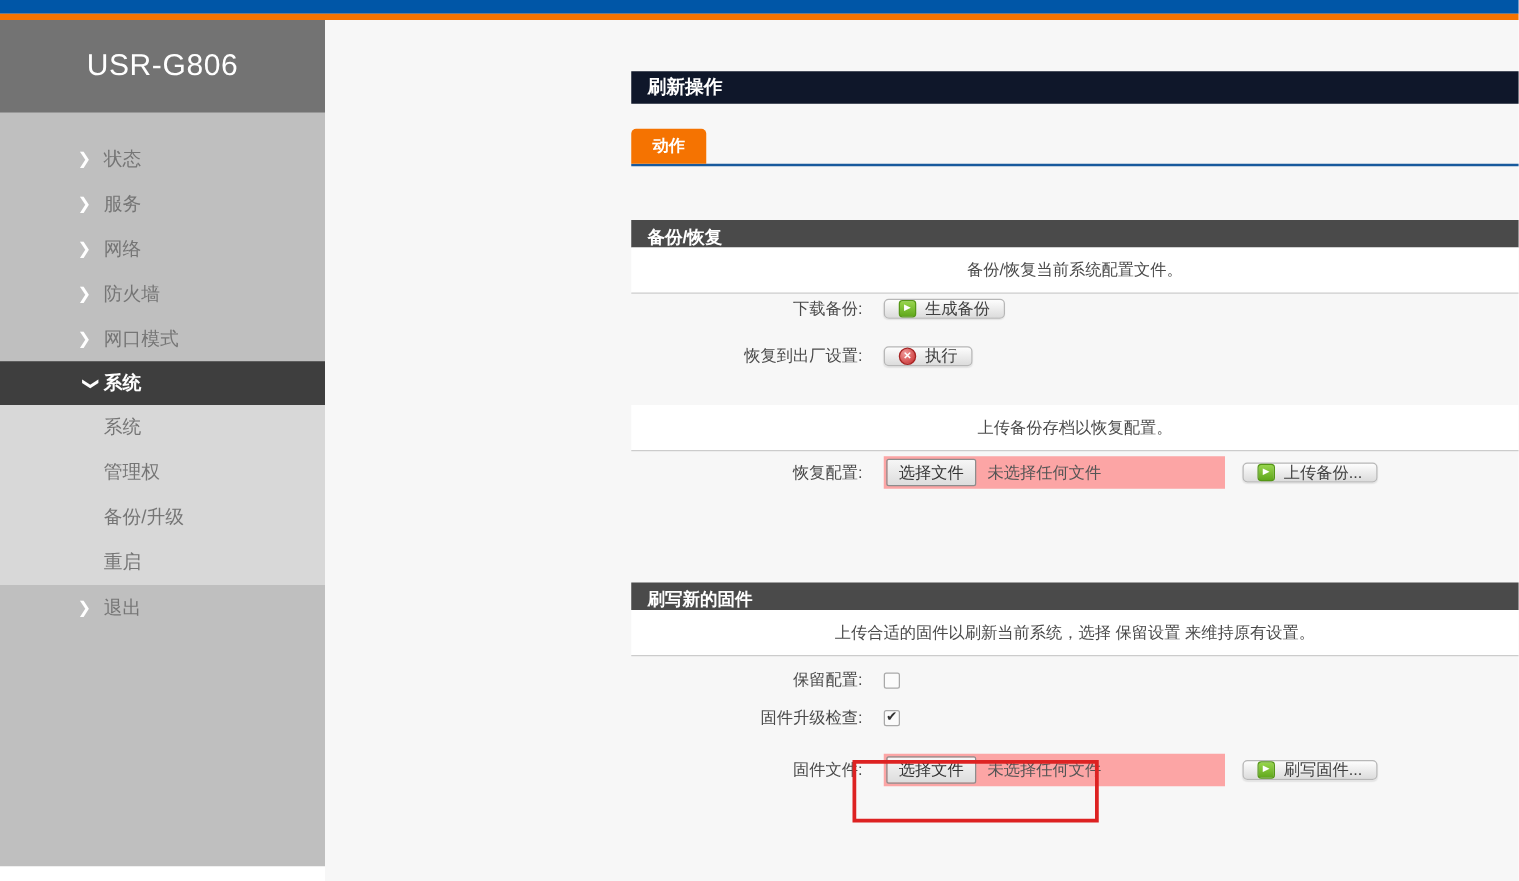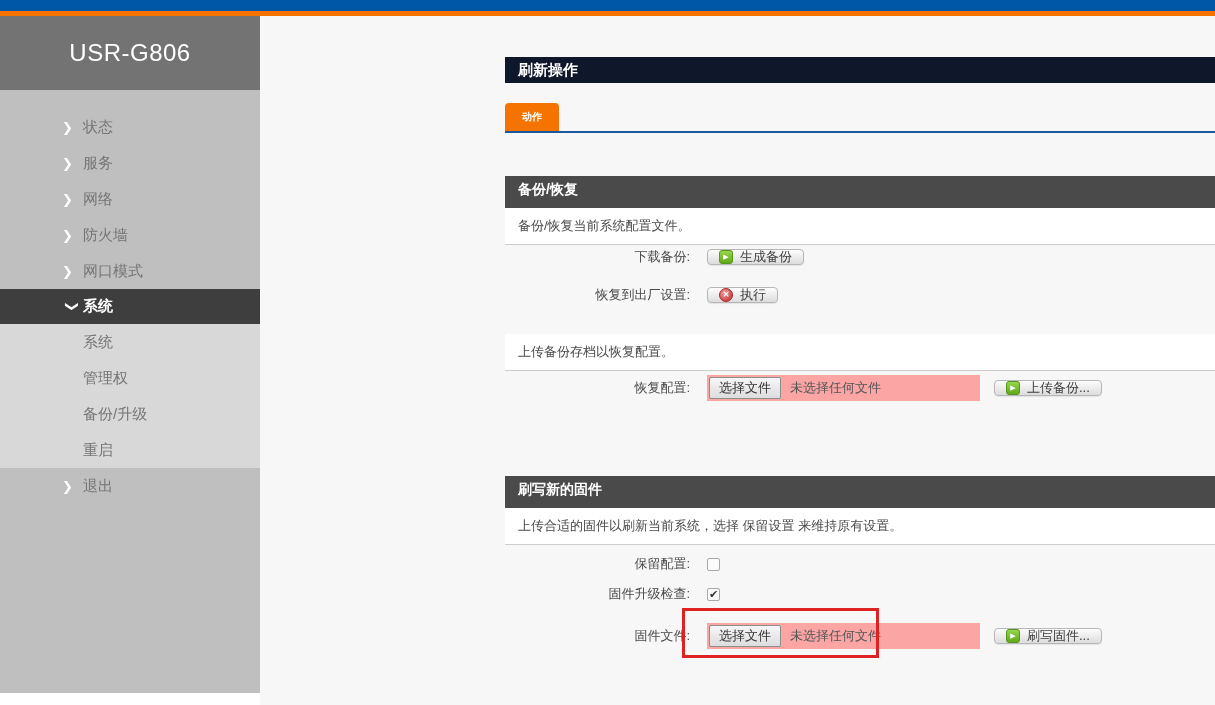--- a/index.html
+++ b/index.html
@@ -40,33 +40,33 @@
   .main { position:absolute; left:260px; top:16px; right:0; height:689px; background:#f7f7f7; }
   .content { margin-left:245px; }
 
   .page-header {
     margin-top:41px; height:26px; background:#0f172a;
     color:#fff; font-weight:bold; font-size:15px; line-height:26px; padding-left:13px;
   }
   .tab-row { margin-top:20px; height:30px; border-bottom:2px solid #185a9d; }
   .tab {
     display:inline-block; height:28px; line-height:28px; padding:0 17px;
-    background:#f57301; color:#fff; font-weight:bold; font-size:10px;
+    background:#f57301; color:#fff; font-weight:bold; font-size:13px;
     border-radius:4px 4px 0 0; cursor:pointer;
   }
 
   .section { margin-top:43px; }
   .section.second { margin-top:75px; }
   .sec-header {
-    height:32px; background:#4a4a4a; color:#fff; font-weight:bold;
+    height:22px; background:#4a4a4a; color:#fff; font-weight:bold;
     font-size:14px; line-height:26px; padding-left:13px;
   }
   .sec-desc {
     background:#ffffff; border-bottom:1px solid #cccccc;
-    padding:9px 13px; font-size:13px; color:#4a4a4a;
+    padding:9px 13px; font-size:13px; color:#4a4a4a;text-align:center;
   }
 
   .form-row { display:flex; align-items:center; }
   .form-label { width:185px; text-align:right; font-size:13px; color:#4a4a4a; flex:0 0 185px; }
   .gap17 { width:17px; flex:0 0 17px; }
 
   .btn {
     display:inline-flex; align-items:center; gap:7px; height:16px; padding:0 11px;
     background:linear-gradient(180deg,#fdfdfd,#dcdcdc);
     border:1px solid #b7b7b7; border-radius:4px;

